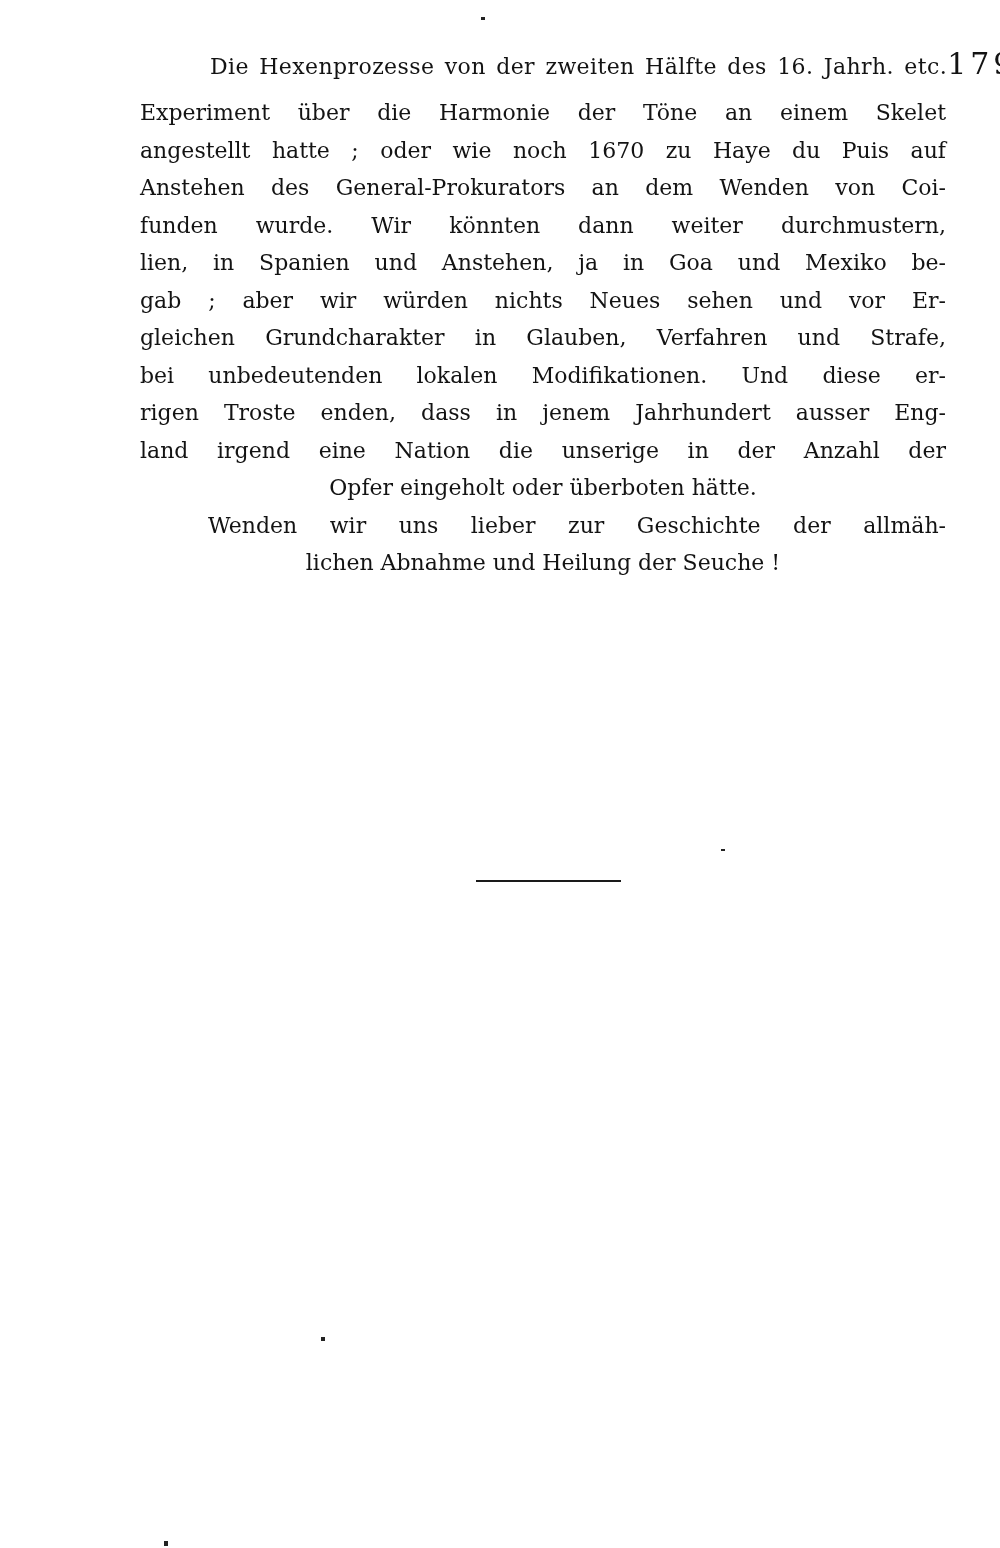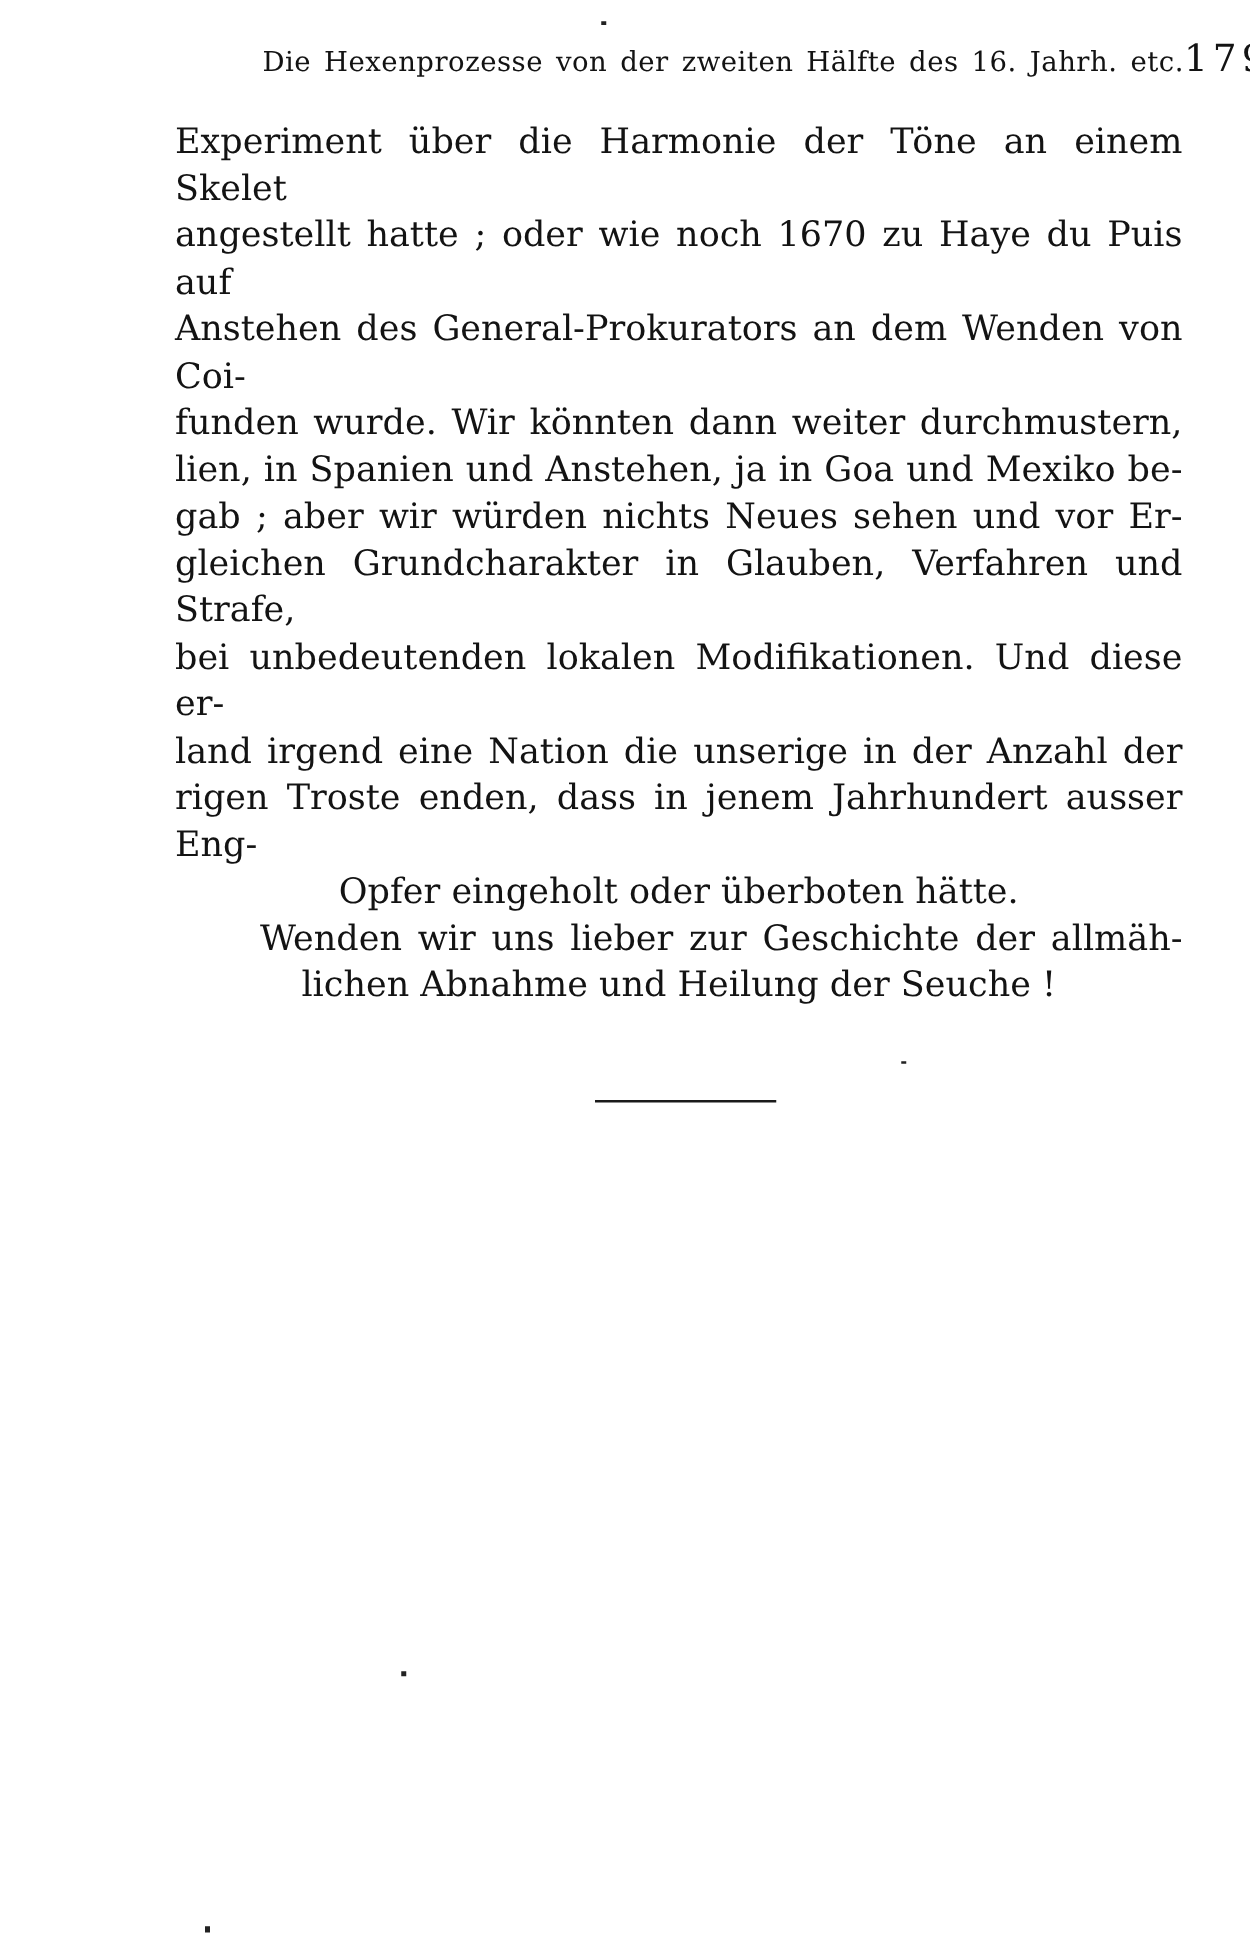--- a/index.html
+++ b/index.html
@@ -11,21 +11,21 @@
     height: 1548px;
     position: relative;
     background: #ffffff;
     font-family: "DejaVu Serif", serif;
     color: #131313;
     overflow: hidden;
   }
   .running-header {
     position: absolute;
     left: 140px;
-    top: 30px;
+    top: 46px;
     width: 806px;
     display: flex;
     align-items: baseline;
   }
   .running-title {
     margin-left: 70px;
     font-size: 22px;
     letter-spacing: 0.4px;
     word-spacing: 3px;
     white-space: nowrap;
@@ -34,21 +34,21 @@
     margin-left: auto;
     font-size: 30px;
     letter-spacing: 4px;
     margin-right: 2px;
   }
   .body-text {
     position: absolute;
     left: 140px;
     top: 94px;
     width: 806px;
-    font-size: 28px;
+    font-size: 22px;
     line-height: 37.5px;
   }
   .paragraph { margin: 0; }
   .line {
     white-space: normal;
     text-align: center;
   }
   .line.j {
     text-align: justify;
     text-align-last: justify;
@@ -84,22 +84,22 @@
 <main class="body-text">
     <div class="paragraph">
       <div class="line j">Experiment über die Harmonie der Töne an einem Skelet</div>
       <div class="line j">angestellt hatte ; oder wie noch 1670 zu Haye du Puis auf</div>
       <div class="line j">Anstehen des General-Prokurators an dem Wenden von Coi-</div>
       <div class="line j">funden wurde. Wir könnten dann weiter durchmustern,</div>
       <div class="line j">lien, in Spanien und Anstehen, ja in Goa und Mexiko be-</div>
       <div class="line j">gab ; aber wir würden nichts Neues sehen und vor Er-</div>
       <div class="line j">gleichen Grundcharakter in Glauben, Verfahren und Strafe,</div>
       <div class="line j">bei unbedeutenden lokalen Modifikationen. Und diese er-</div>
+      <div class="line j">rigen Troste enden, dass in jenem Jahrhundert ausser Eng-</div>
       <div class="line j">land irgend eine Nation die unserige in der Anzahl der</div>
-      <div class="line j">rigen Troste enden, dass in jenem Jahrhundert ausser Eng-</div>
       <div class="line">Opfer eingeholt oder überboten hätte.</div>
     </div>
     <div class="paragraph">
       <div class="line j indent">Wenden wir uns lieber zur Geschichte der allmäh-</div>
       <div class="line">lichen Abnahme und Heilung der Seuche !</div>
     </div>
   </main>
 
 <div class="section-divider"></div>
 

